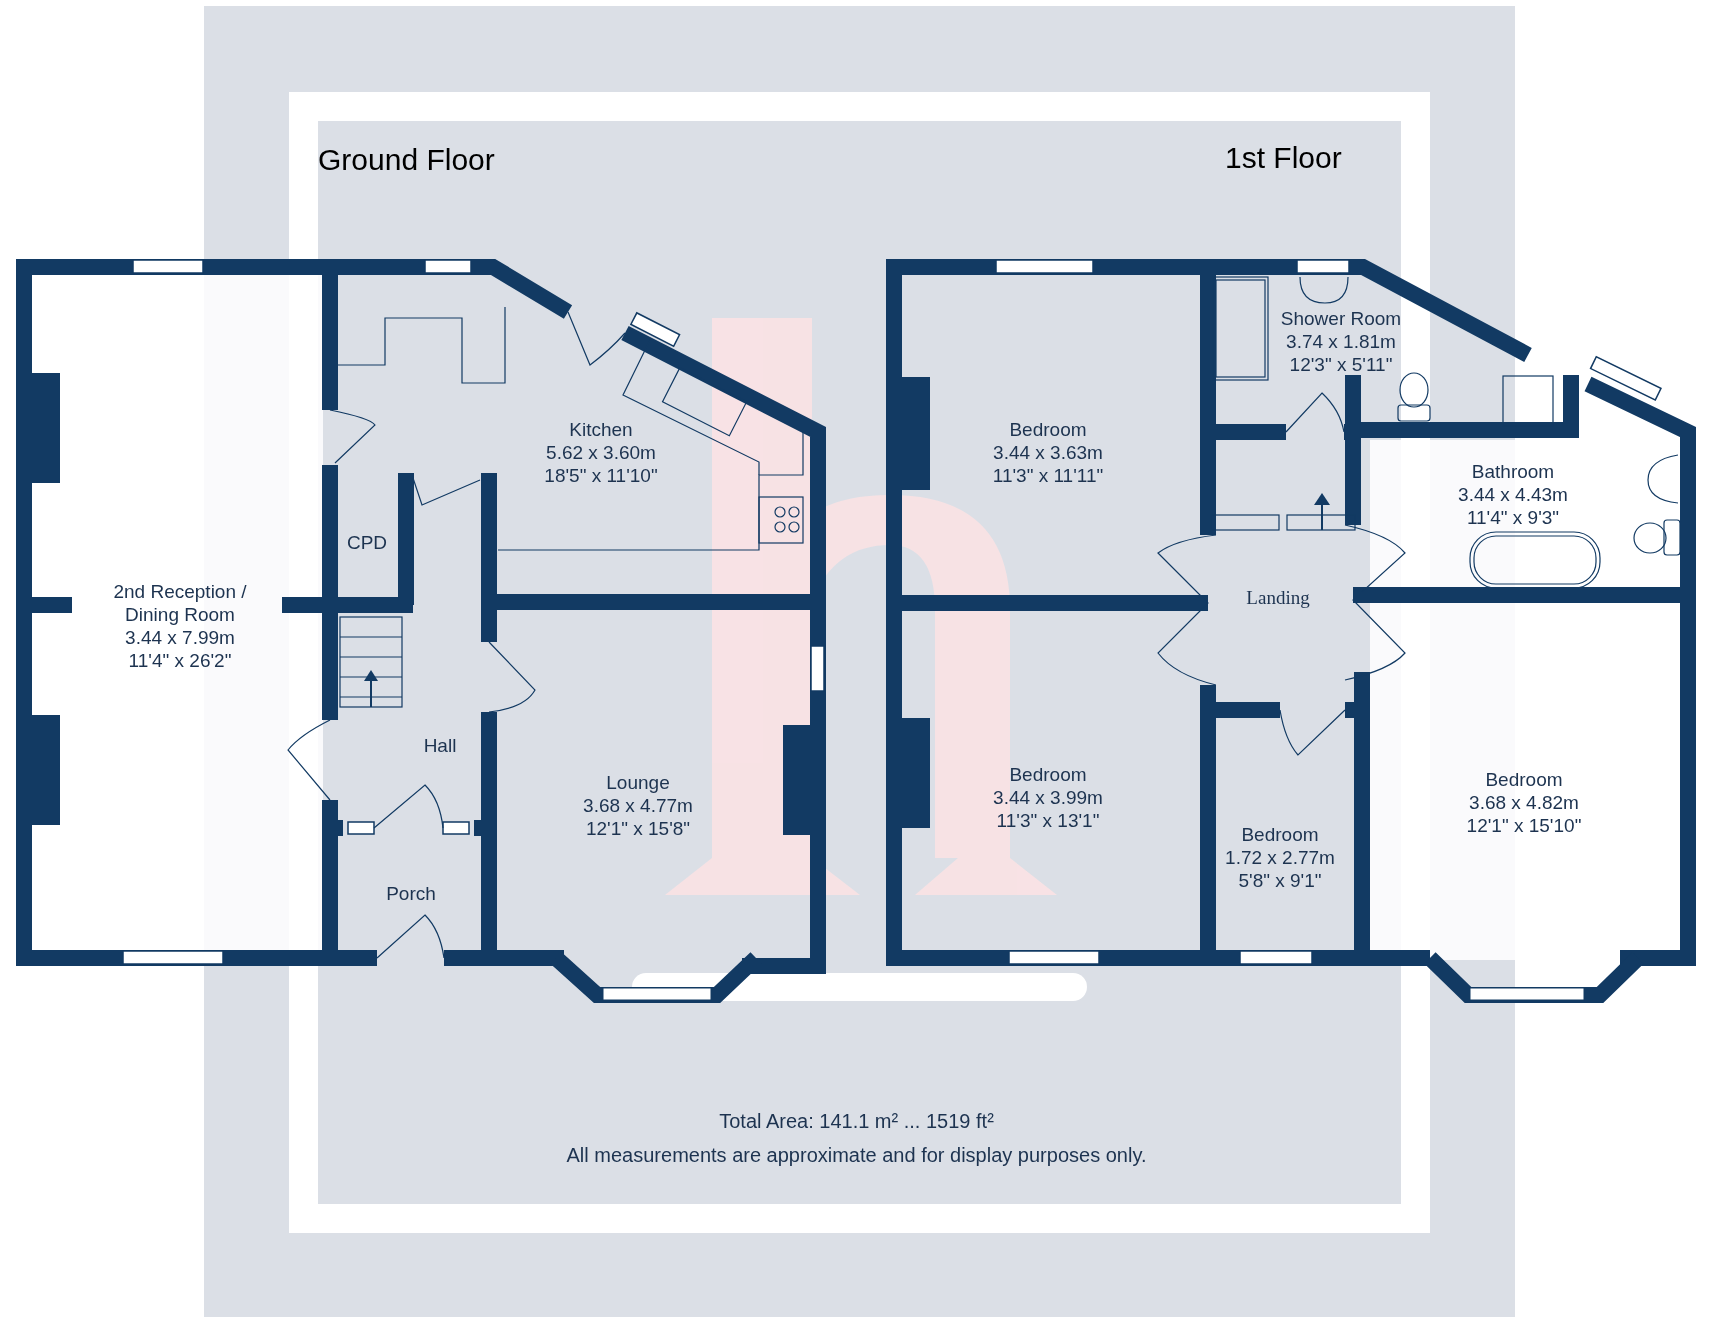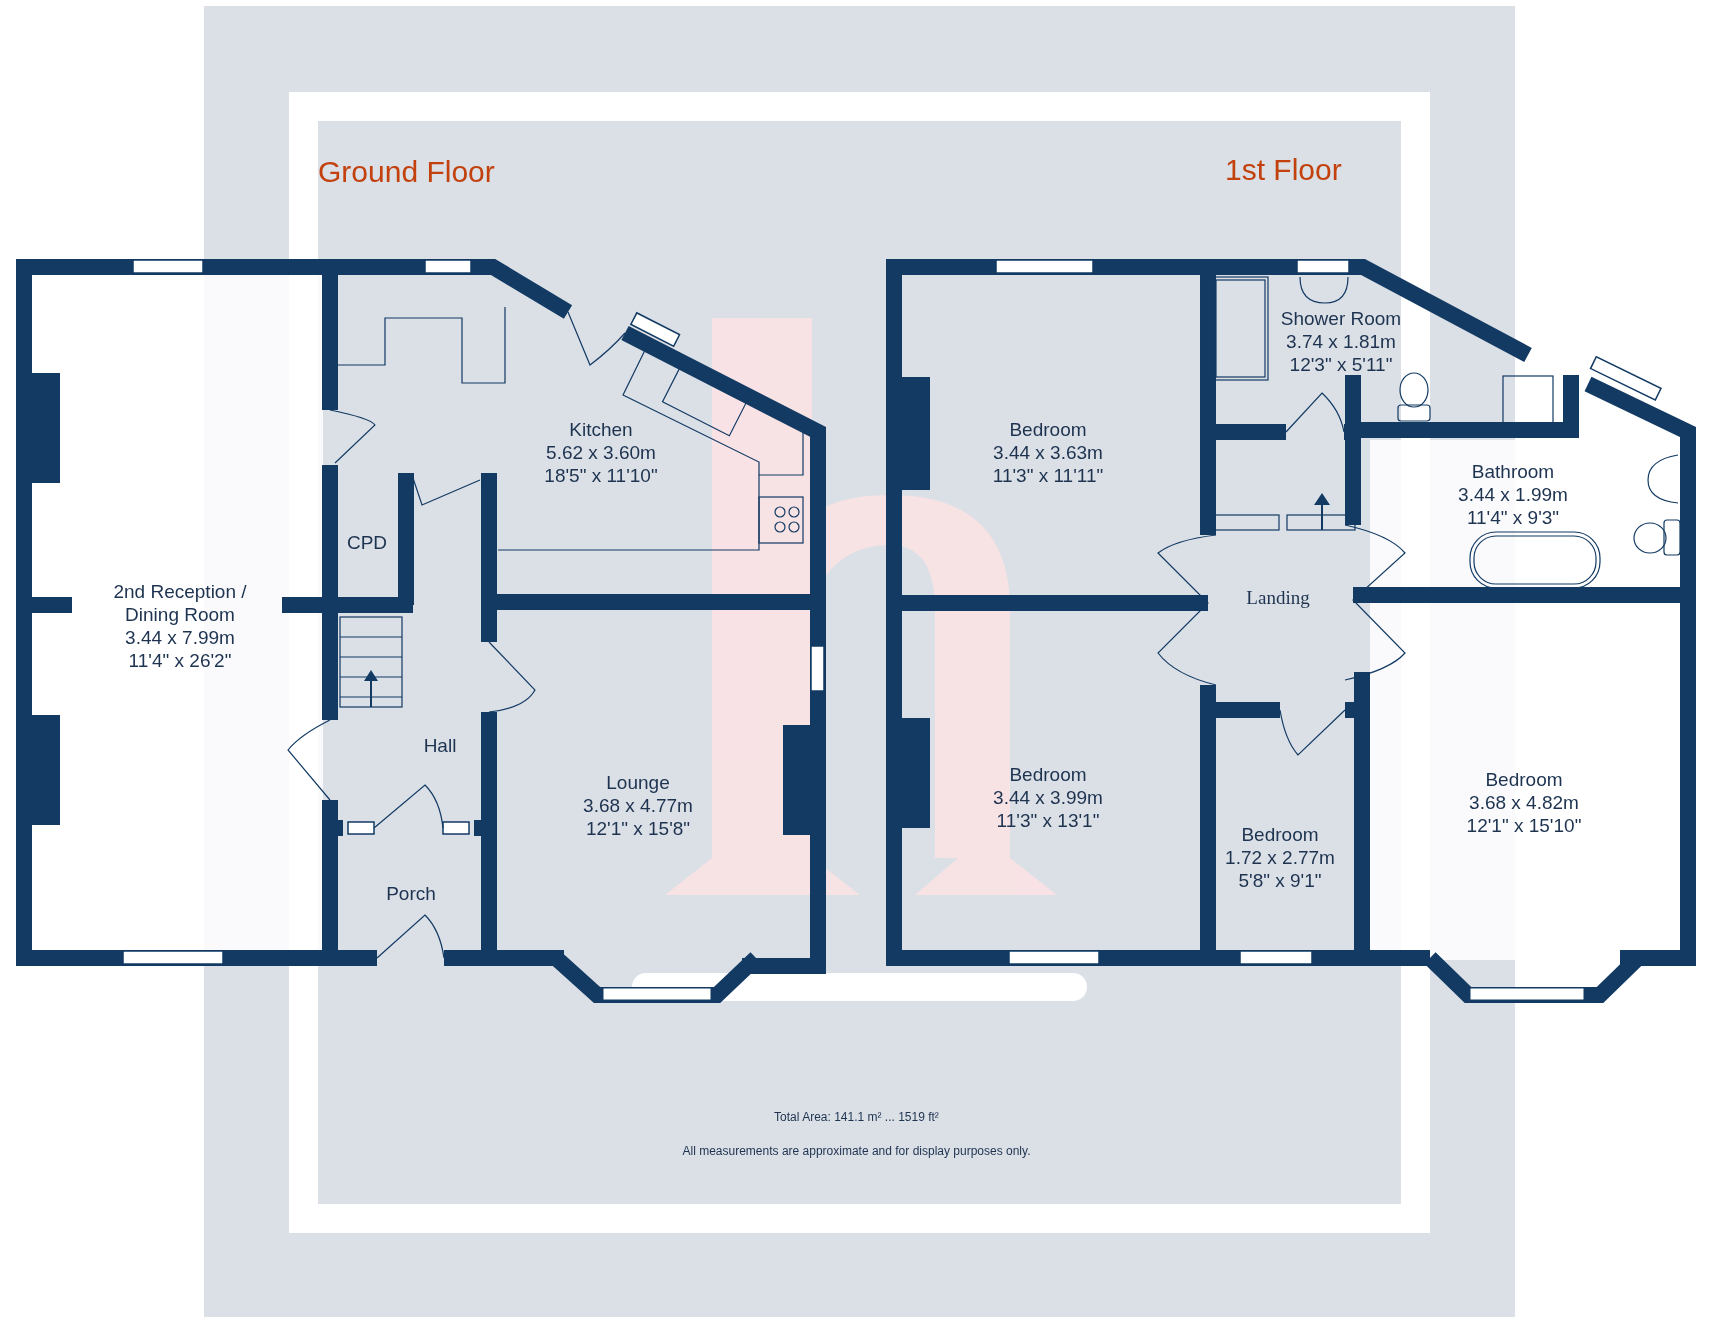--- a/index.html
+++ b/index.html
@@ -1,23 +1,23 @@
 <!DOCTYPE html>
 <html><head>
 <meta charset="utf-8">
 <style>
   html, body { margin:0; padding:0; background:#ffffff; }
   body { width:1713px; height:1328px; position:relative; overflow:hidden; font-family:"Liberation Sans", sans-serif; }
   .bg-outer { position:absolute; left:204px; top:6px; width:1311px; height:1311px; background:#dbdfe6; }
   .bg-white { position:absolute; left:289px; top:92px; width:1141px; height:1141px; background:#ffffff; }
   .bg-inner { position:absolute; left:318px; top:121px; width:1083px; height:1083px; background:#dbdfe6; }
   svg.plan { position:absolute; left:0; top:0; }
-  .floor-title { position:absolute; font-size:30px; color:#c2410c; white-space:nowrap;margin-top:12px; }
+  .floor-title { position:absolute; font-size:30px; color:#000000; white-space:nowrap; }
   .room-label { position:absolute; transform:translate(-50%,0); text-align:center; font-size:19px; line-height:23px; color:#1d3350; white-space:nowrap; }
-  .footer { position:absolute; left:0; width:1713px; text-align:center; color:#1d3350; font-size:12px; }
+  .footer { position:absolute; left:0; width:1713px; text-align:center; color:#1d3350; font-size:20px; }
 </style>
 </head>
 <body>
 
 <div class="bg-outer"></div>
 <div class="bg-white"></div>
 <div class="bg-inner"></div>
 
 <svg class="plan" width="1713" height="1328" viewBox="0 0 1713 1328">
 
@@ -212,21 +212,21 @@
   <div>3.44 x 3.63m</div>
   <div>11'3" x 11'11"</div>
 </div>
 <div class="room-label" style="left:1341px; top:307px;">
   <div>Shower Room</div>
   <div>3.74 x 1.81m</div>
   <div>12'3" x 5'11"</div>
 </div>
 <div class="room-label" style="left:1513px; top:460px;">
   <div>Bathroom</div>
-  <div>3.44 x 1.99m</div>
+  <div>3.44 x 4.43m</div>
   <div>11'4" x 9'3"</div>
 </div>
 <div class="room-label" style="left:1278px; top:586px;font-family:Liberation Serif, serif;">
   <div>Landing</div>
 </div>
 <div class="room-label" style="left:1048px; top:763px;">
   <div>Bedroom</div>
   <div>3.44 x 3.99m</div>
   <div>11'3" x 13'1"</div>
 </div>

